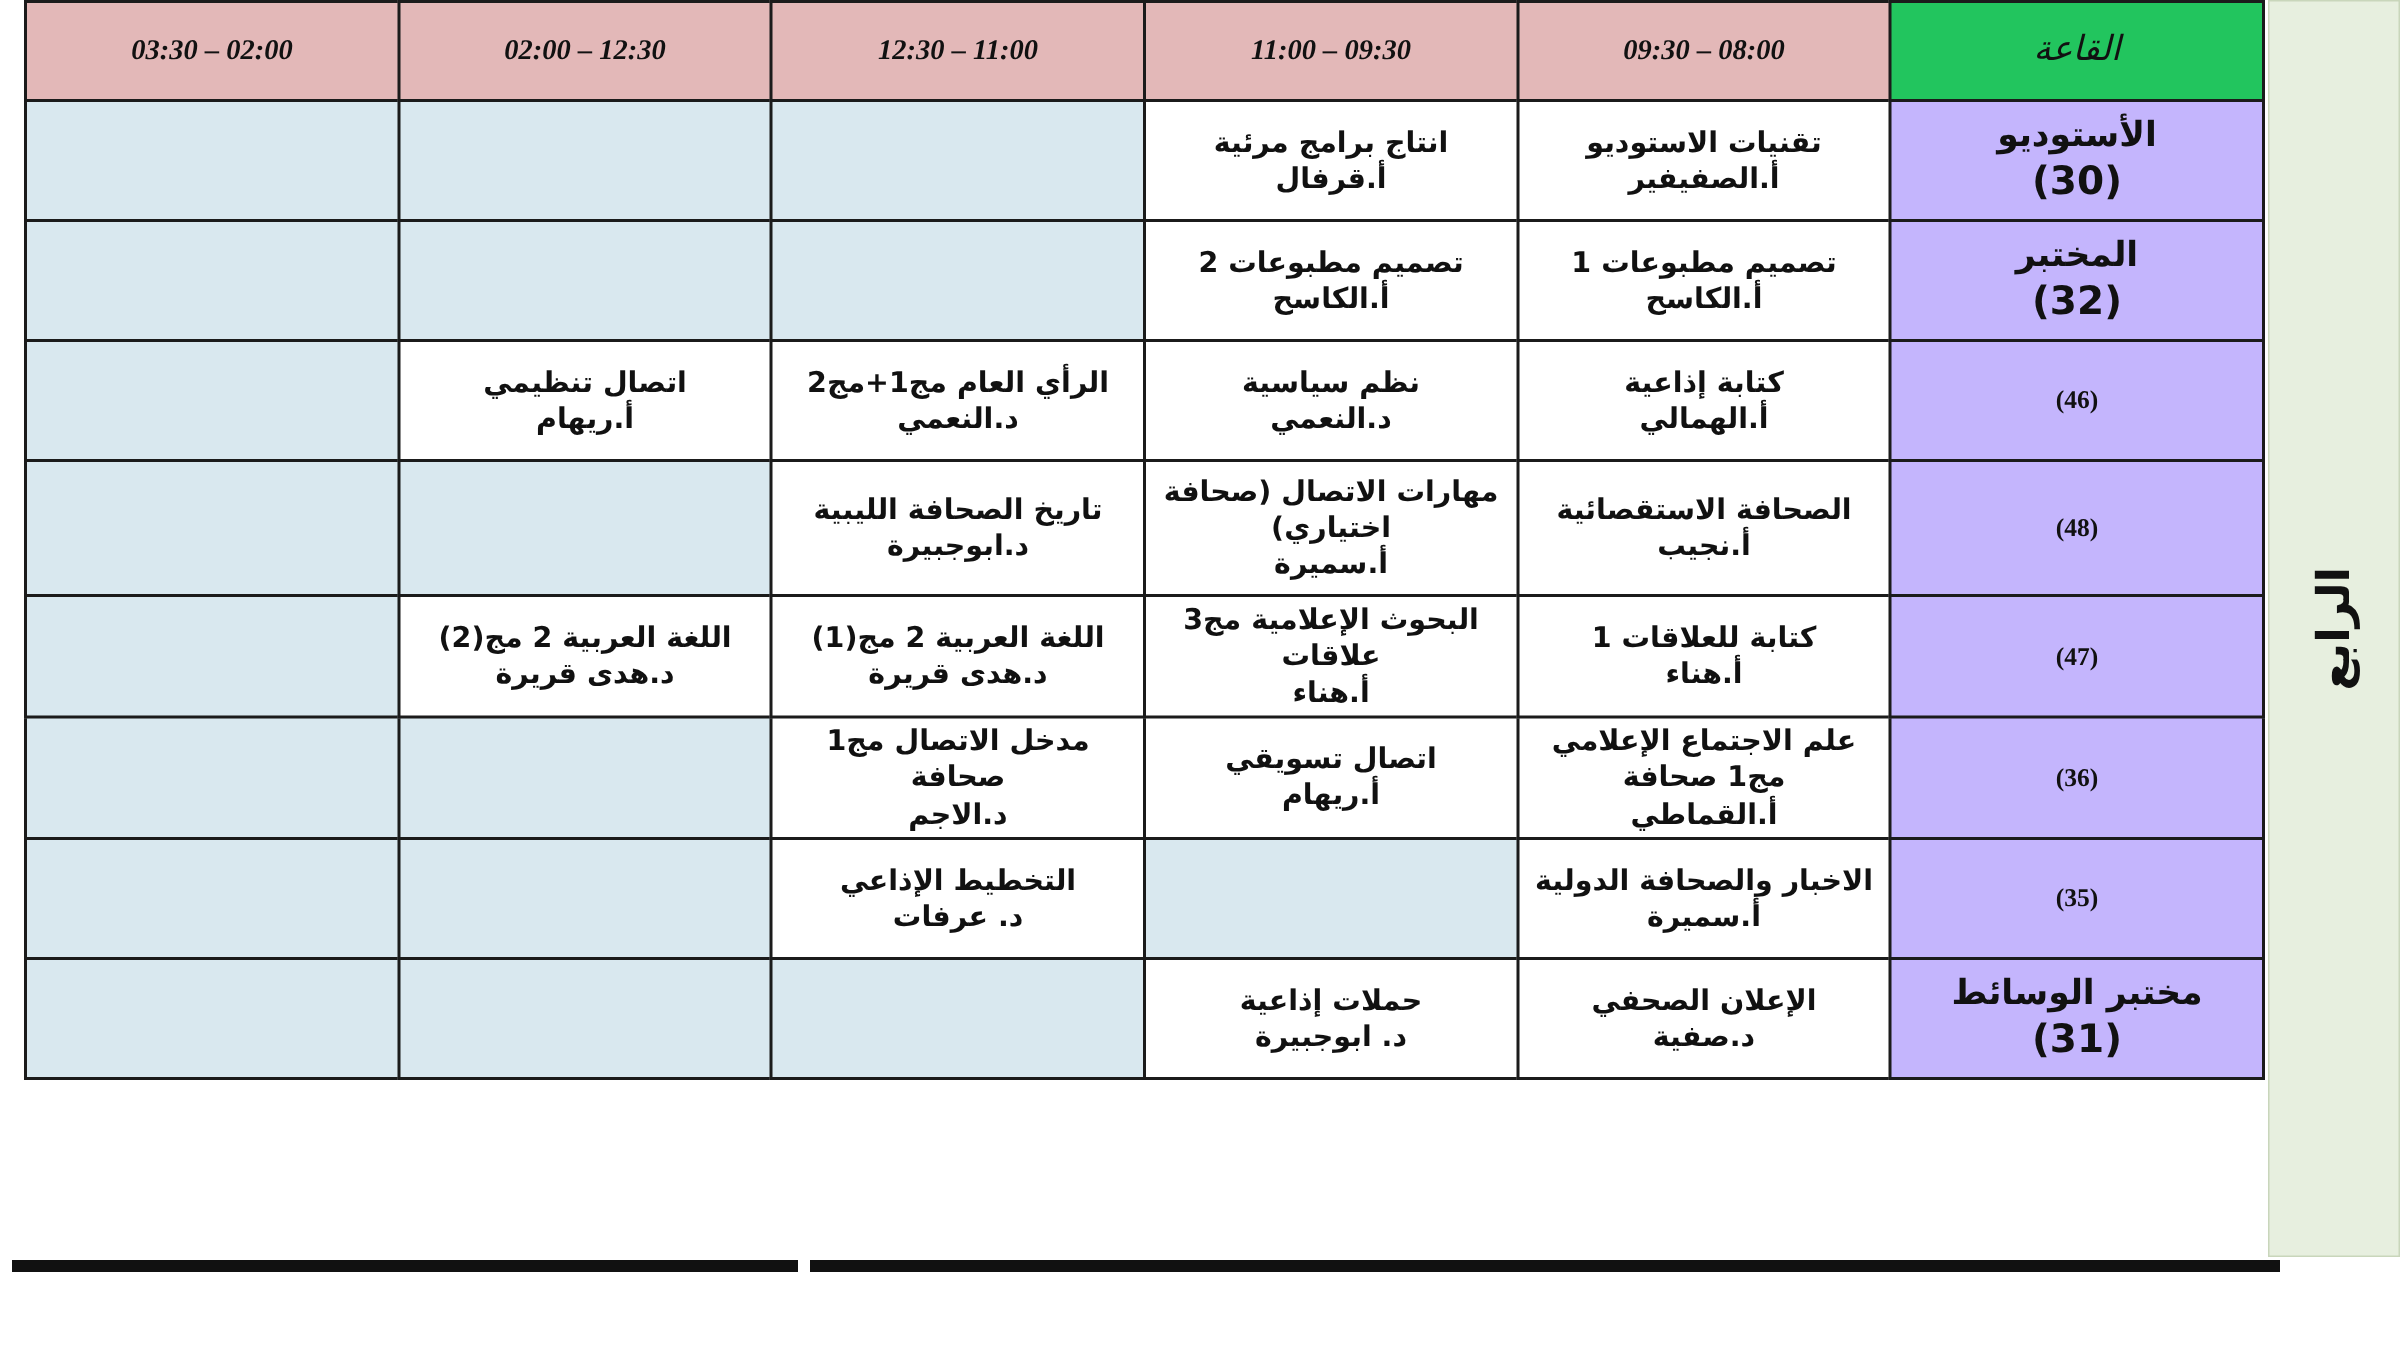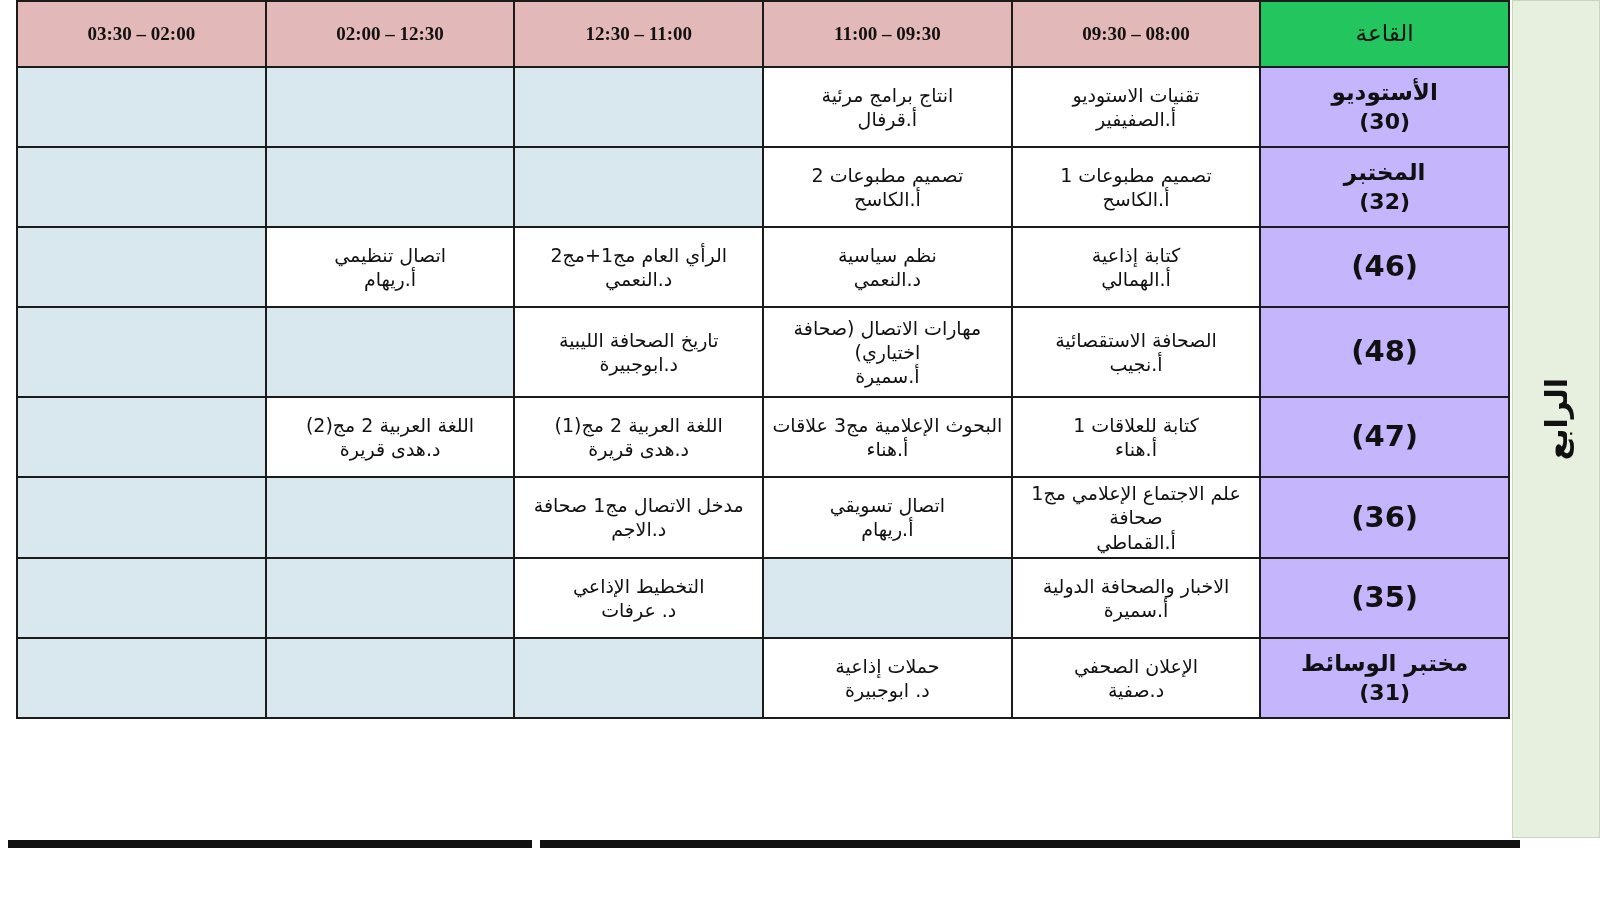--- a/index.html
+++ b/index.html
@@ -65,42 +65,44 @@
     word-wrap: break-word;
   }
 
   
   thead th {
     background: #e3b8b8;
     font-weight: bold;
     font-size: 25px;
     height: 66px;
     font-family: "Liberation Serif", "DejaVu Serif", serif;
+    font-style: italic;
   }
   thead th.room-head {
     background: #22c55e;
     font-weight: normal;
     font-size: 23px;
     font-family: "DejaVu Sans", sans-serif;
   }
 
   
   td.room {
     background: #c4b5fd;
     font-weight: bold;
     font-size: 23px;
     width: 215px;
   }
   td.room .room-name { display: block; font-size: 23px; font-weight: bold; }
-  td.room .room-num  { display: block; font-size: 22px; font-weight: bold; direction: rtl; }
-  td.room.numonly .room-num { font-size: 29px; }
+  td.room .room-num  { display: block; font-size: 26px; font-weight: bold; direction: rtl; }
+  td.room.numonly .room-num { font-size: 17px; font-family: Liberation Serif, serif; }
 
   
   td.cell {
     background: #ffffff;
+    font-weight: bold;
   }
   td.cell.empty {
     background: #d9e8ef;
   }
   td.cell .title { display: block; }
   td.cell .teacher { display: block; }
   td.cell.small { font-size: 16px; line-height: 1.25; }
 
   tbody tr { height: 80px; }
   tbody tr.tall { height: 90px; }

